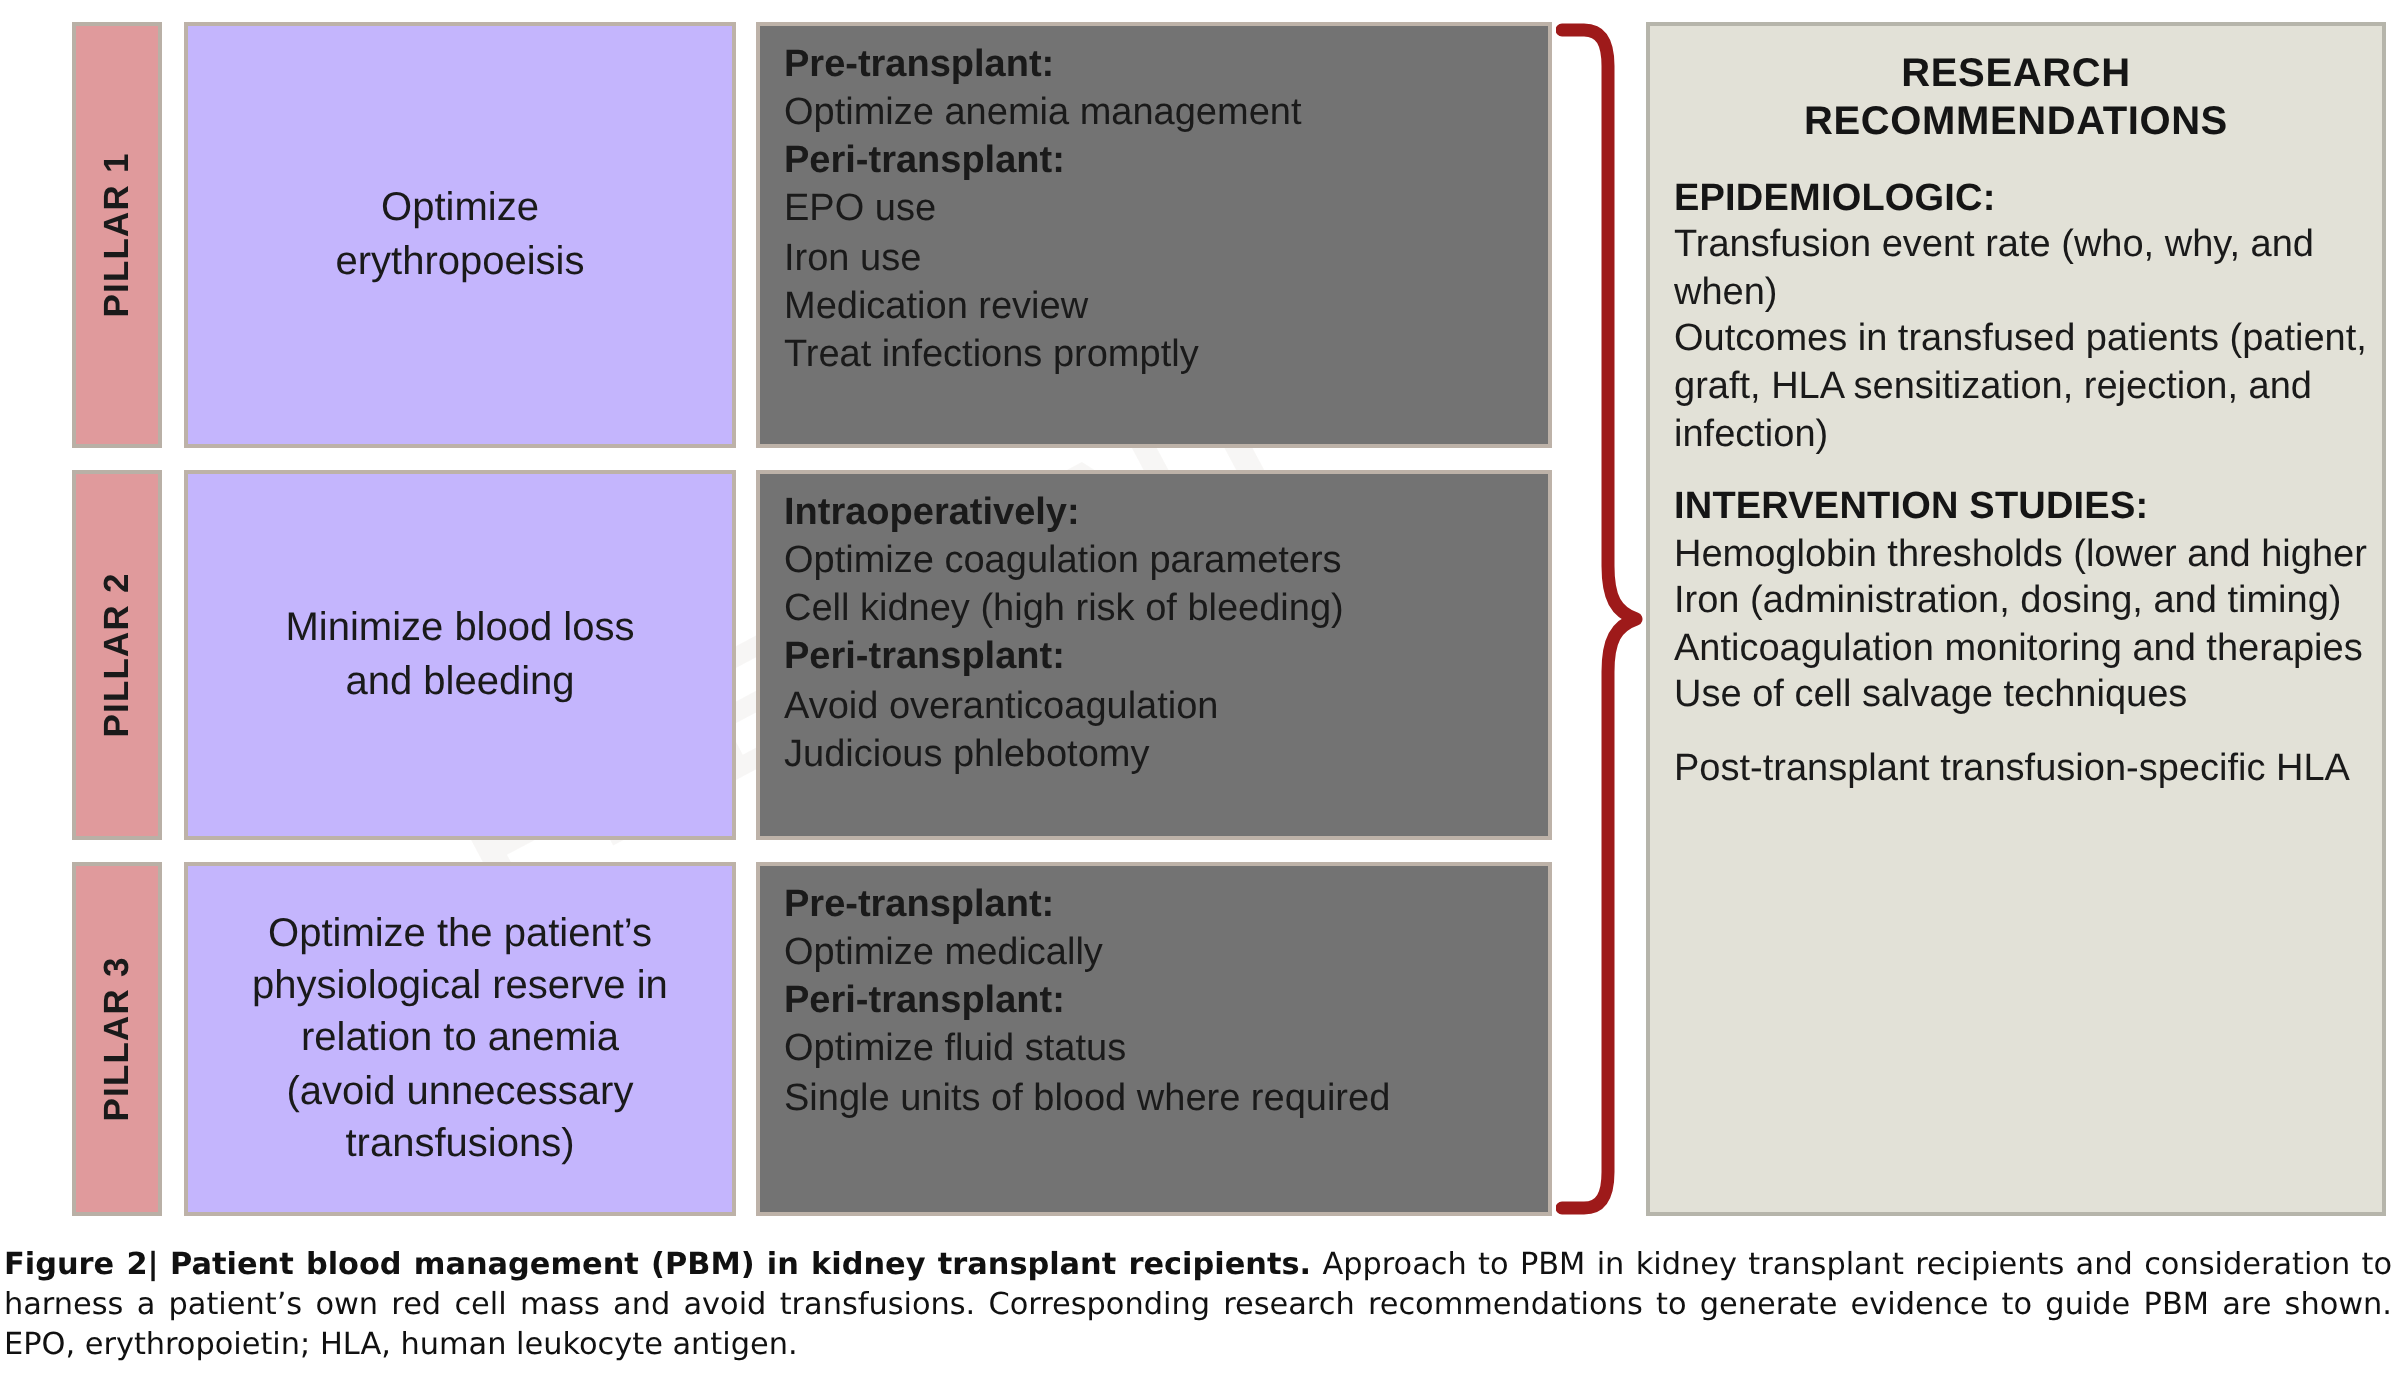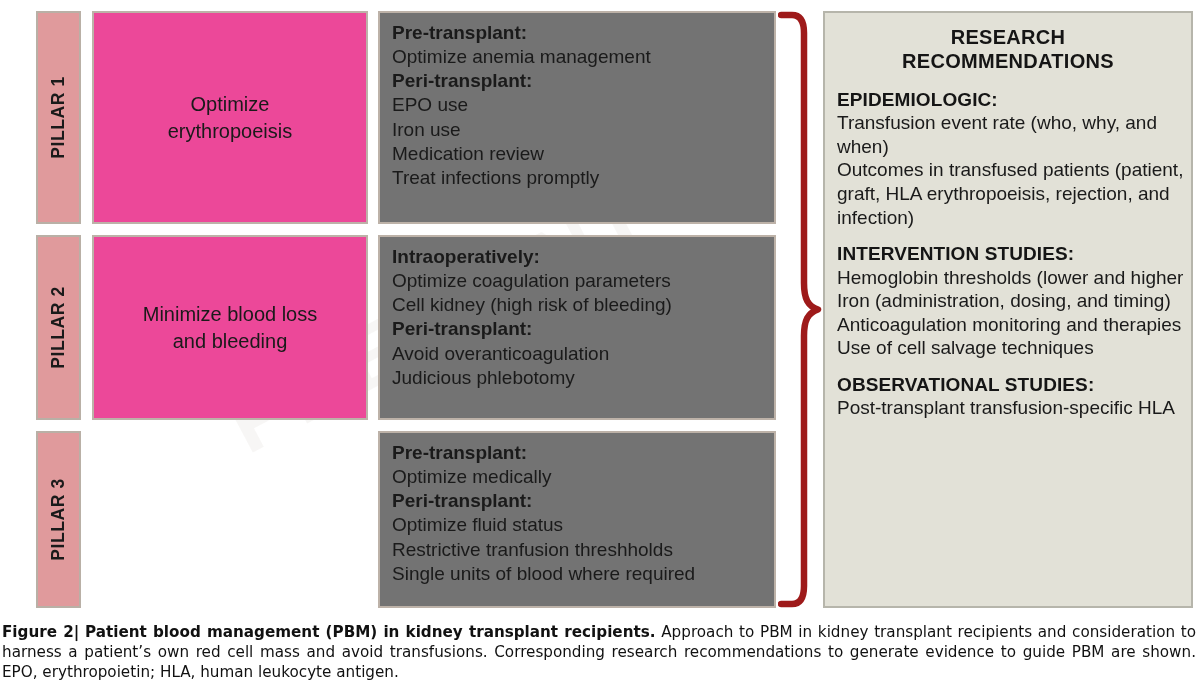--- a/index.html
+++ b/index.html
@@ -87,21 +87,21 @@
     letter-spacing: 0.6px;
     color: #1a1a1a;
   }
 
   .pillar-goal {
     position: absolute;
     left: 56px;
     top: 0;
     width: 276px;
     height: 100%;
-    background: #ec4899;
+    background: #c4b5fd;
     border: 2px solid #bdb2a8;
     box-sizing: border-box;
     display: flex;
     align-items: center;
     justify-content: center;
     text-align: center;
     padding: 6px 10px;
   }
   .pillar-goal-text {
     font-size: 20px;
@@ -240,55 +240,56 @@
         <div class="action-head">Peri-transplant:</div>
         <div class="action-item">Avoid overanticoagulation</div>
         <div class="action-item">Judicious phlebotomy</div>
       </div>
     </div>
 
     <div class="pillar-row row-3">
       <div class="pillar-tab">
         <span class="pillar-tab-label">PILLAR 3</span>
       </div>
+      <div class="pillar-goal">
+        <span class="pillar-goal-text nl">Optimize the patient’s<br>physiological reserve in<br>relation to anemia<br>(avoid unnecessary<br>transfusions)</span>
+      </div>
       <div class="pillar-actions">
         <div class="action-head">Pre-transplant:</div>
         <div class="action-item">Optimize medically</div>
         <div class="action-head">Peri-transplant:</div>
         <div class="action-item">Optimize fluid status</div>
-        <div class="action-item">Restrictive tranfusion threshholds</div>
         <div class="action-item">Single units of blood where required</div>
       </div>
     </div>
 
     <div class="brace-wrap">
       <svg width="44" height="597" viewBox="0 0 44 597" fill="none" xmlns="http://www.w3.org/2000/svg">
         <path d="M3 4 H14 C23 4 26 11 26 22 V272 C26 288 30 295 40 298.5 C30 302 26 309 26 325 V575 C26 586 23 593 14 593 H3" stroke="#9e1a1a" stroke-width="6.5" stroke-linecap="round" stroke-linejoin="round" fill="none"></path>
       </svg>
     </div>
 
     <div class="research-panel">
       <div class="research-title nl">RESEARCH<br>RECOMMENDATIONS</div>
 
       <div class="rsec">
         <div class="rsec-head">EPIDEMIOLOGIC:</div>
         <div class="rsec-item">Transfusion event rate (who, why, and when)</div>
-        <div class="rsec-item">Outcomes in transfused patients (patient, graft, HLA erythropoeisis, rejection, and infection)</div>
+        <div class="rsec-item">Outcomes in transfused patients (patient, graft, HLA sensitization, rejection, and infection)</div>
       </div>
 
       <div class="rsec">
         <div class="rsec-head">INTERVENTION STUDIES:</div>
         <div class="rsec-item">Hemoglobin thresholds (lower and higher</div>
         <div class="rsec-item">Iron (administration, dosing, and timing)</div>
         <div class="rsec-item">Anticoagulation monitoring and therapies</div>
         <div class="rsec-item">Use of cell salvage techniques</div>
       </div>
 
       <div class="rsec">
-        <div class="rsec-head">OBSERVATIONAL STUDIES:</div>
         <div class="rsec-item">Post-transplant transfusion-specific HLA</div>
       </div>
     </div>
 
   </div>
 
   <div class="caption"><b>Figure 2</b><b>|</b> <b>Patient blood management (PBM) in kidney transplant recipients.</b> <span>Approach to PBM in kidney transplant recipients and consideration to harness a patient’s own red cell mass and avoid transfusions. Corresponding research recommendations to generate evidence to guide PBM are shown. EPO, erythropoietin; HLA, human leukocyte antigen.</span></div>
 
 </div>
 

